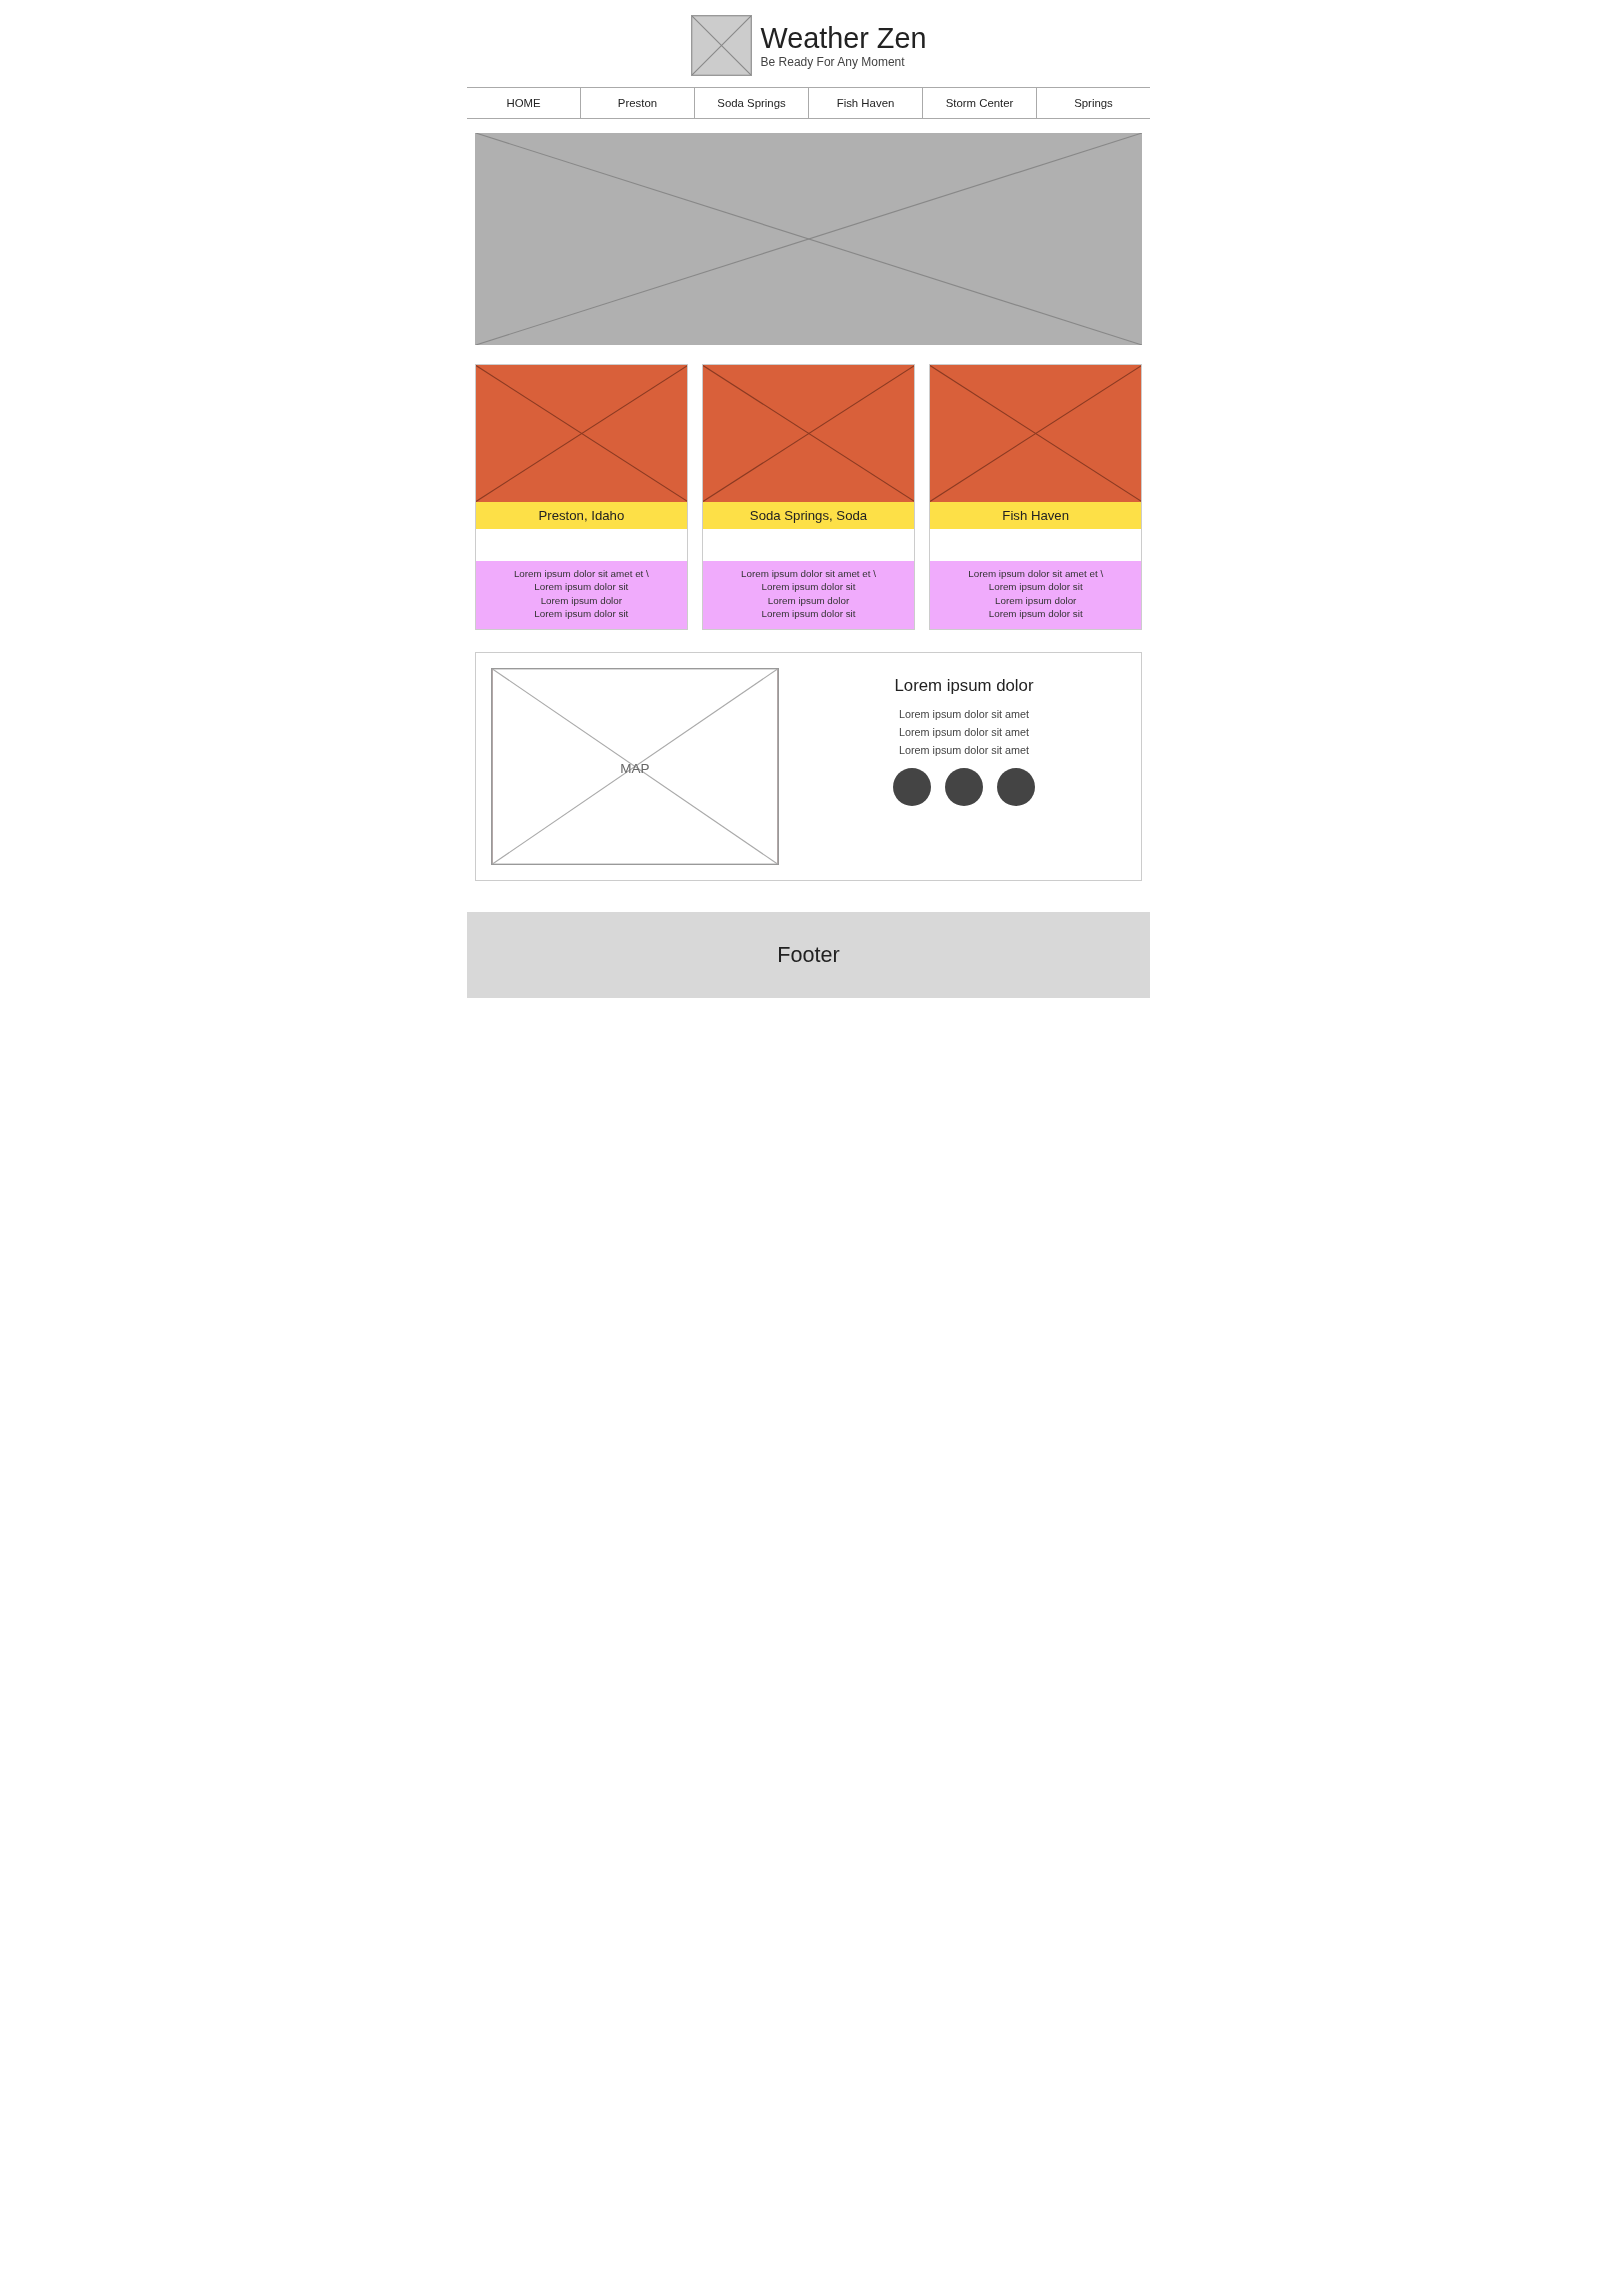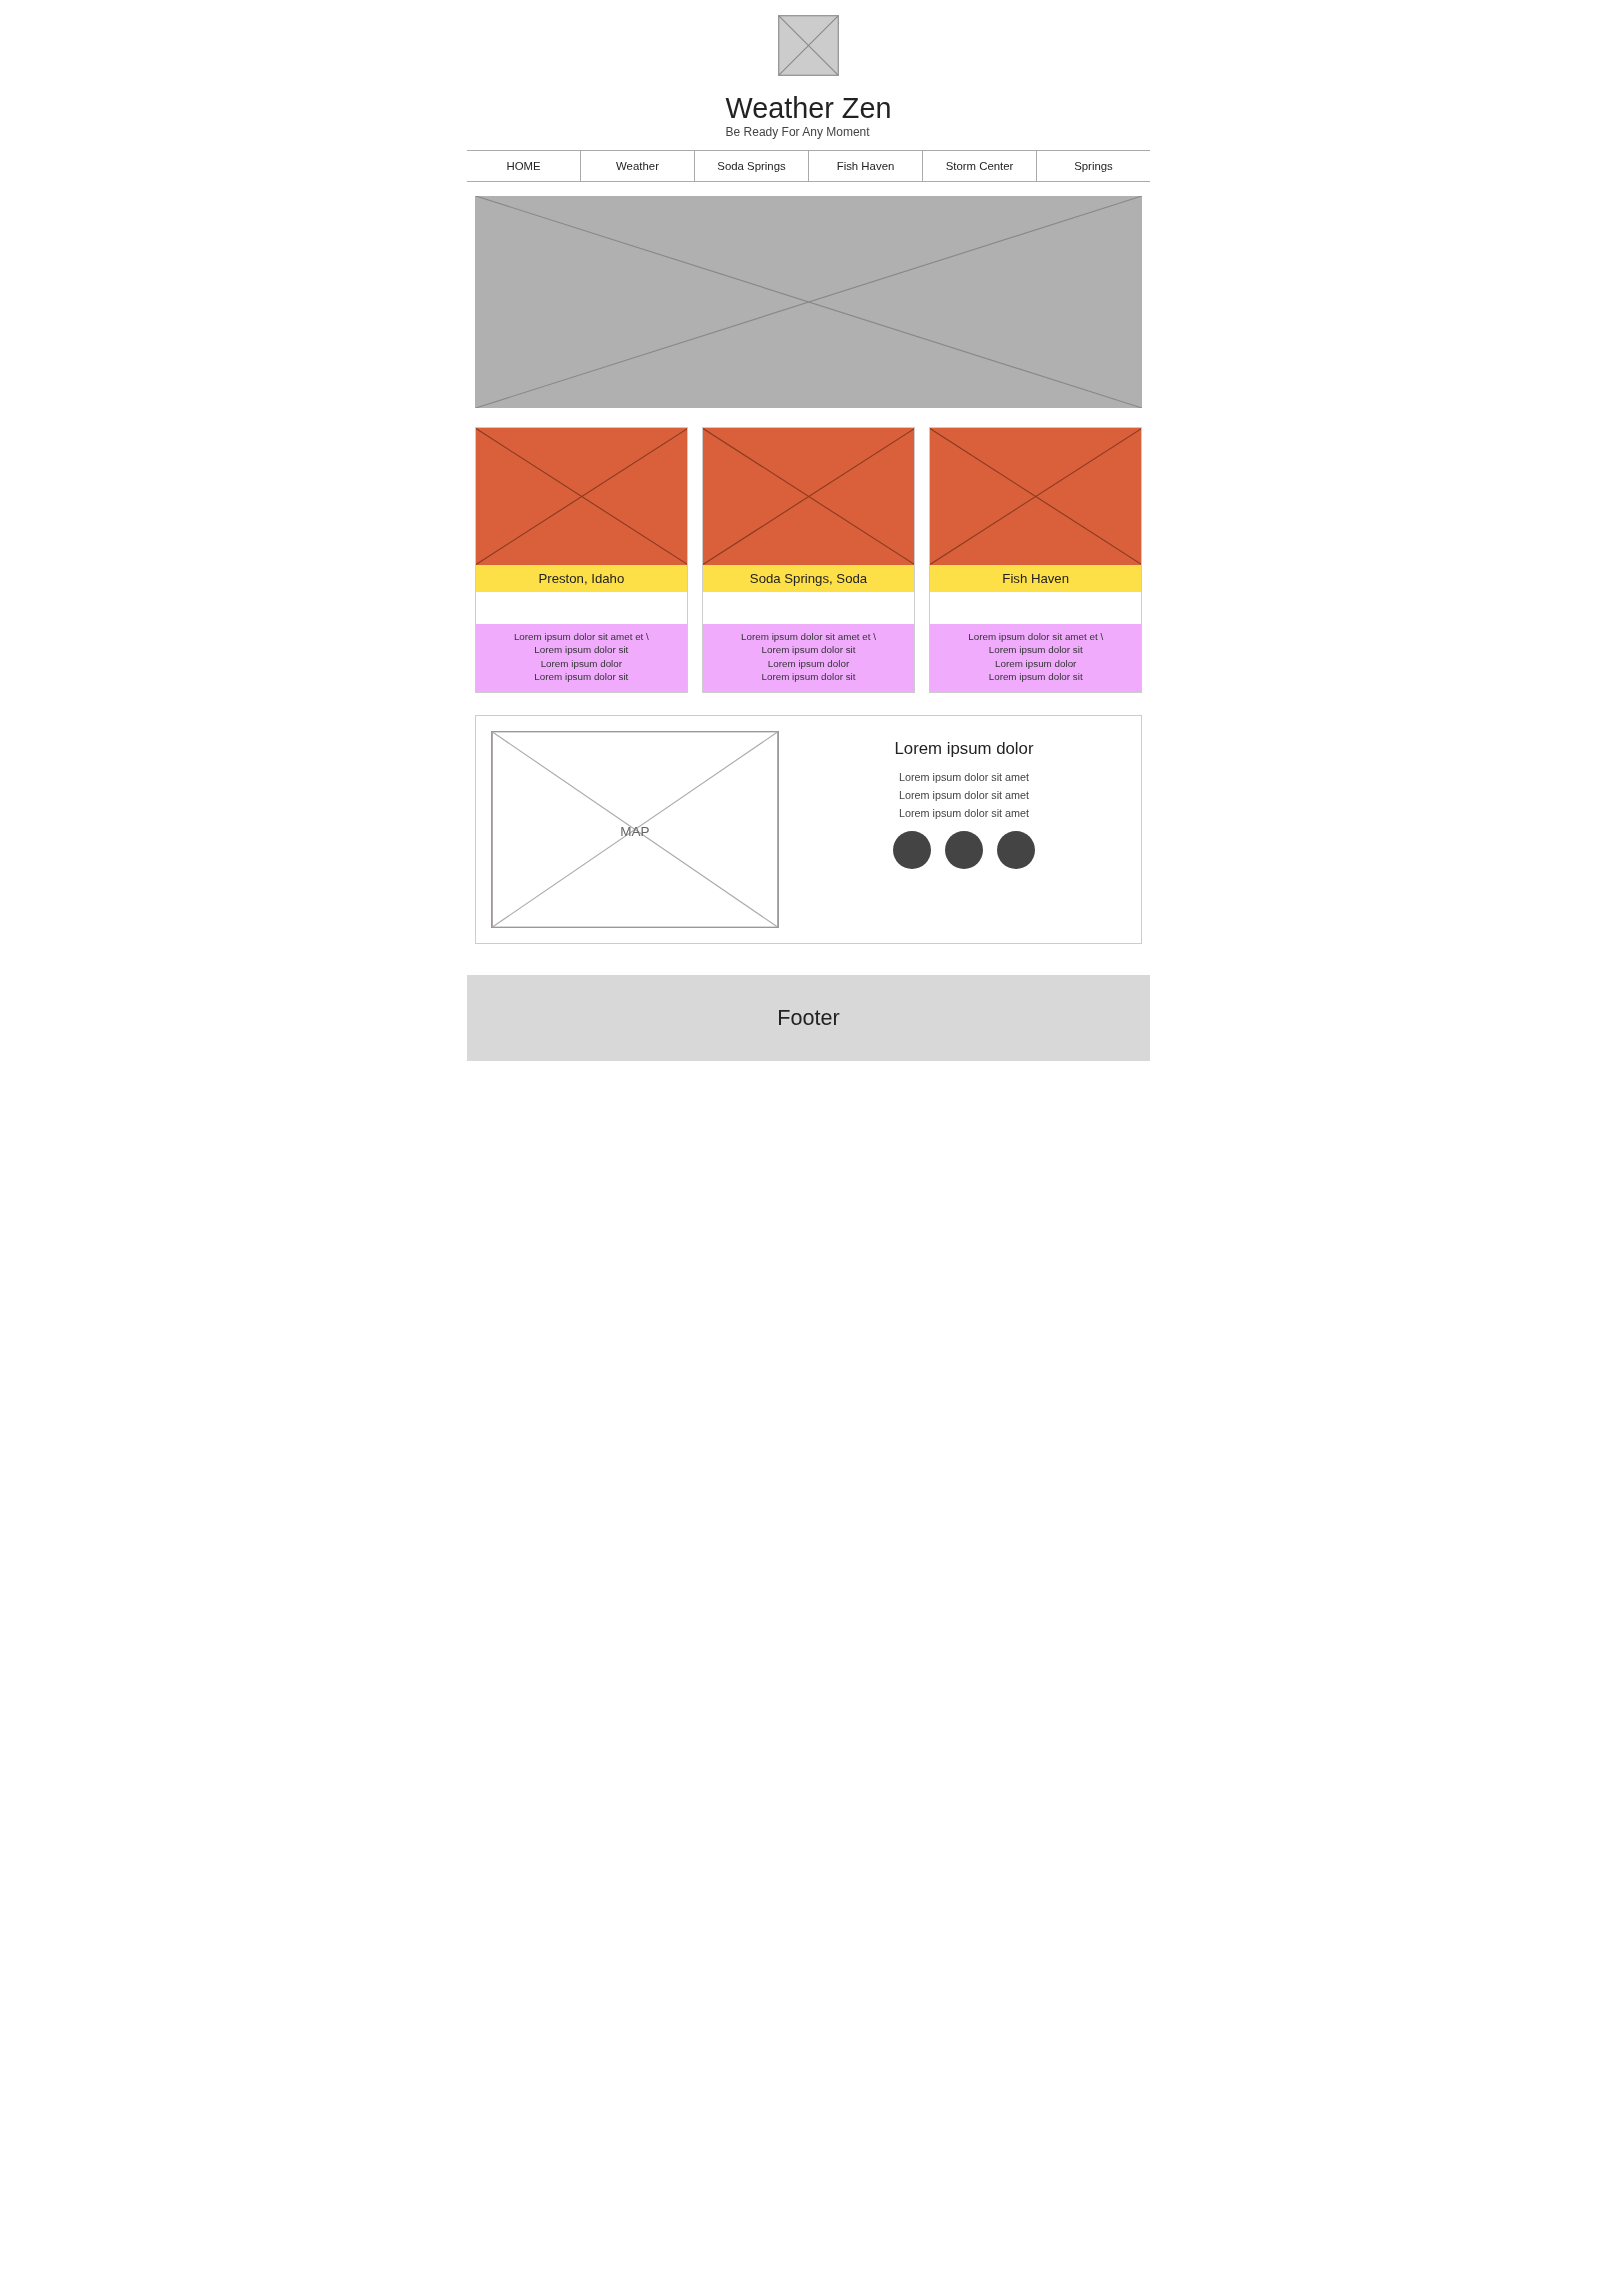--- a/index.html
+++ b/index.html
@@ -4,22 +4,21 @@
   <style>
     * { box-sizing: border-box; margin: 0; padding: 0; }
     body { font-family: Arial, sans-serif; background: #fff; max-width: 683px; margin: 0 auto; }
 
     
     .header {
       display: flex;
       align-items: center;
       justify-content: center;
       padding: 15px 0 11.4px 0;
-      gap: 16px;
-      flex-direction: column;
+      gap: 9px;
     }
     .logo-placeholder {
       width: 61px;
       height: 61px;
       border: 1.5px solid #999;
       position: relative;
       flex-shrink: 0;
     }
     .logo-placeholder svg {
       width: 100%;
@@ -175,21 +174,21 @@
     </svg>
   </div>
   <div class="header-text">
     <h1>Weather Zen</h1>
     <p>Be Ready For Any Moment</p>
   </div>
 </header>
 
 <nav>
   <a href="#">HOME</a>
-  <a href="#">Weather</a>
+  <a href="#">Preston</a>
   <a href="#">Soda Springs</a>
   <a href="#">Fish Haven</a>
   <a href="#">Storm Center</a>
   <a href="#">Springs</a>
 </nav>
 
 <div class="hero">
   <svg viewBox="0 0 880 280" xmlns="http://www.w3.org/2000/svg">
     <rect width="880" height="280" fill="#b0b0b0"></rect>
     <line x1="0" y1="0" x2="880" y2="280" stroke="#888" stroke-width="1.5"></line>

